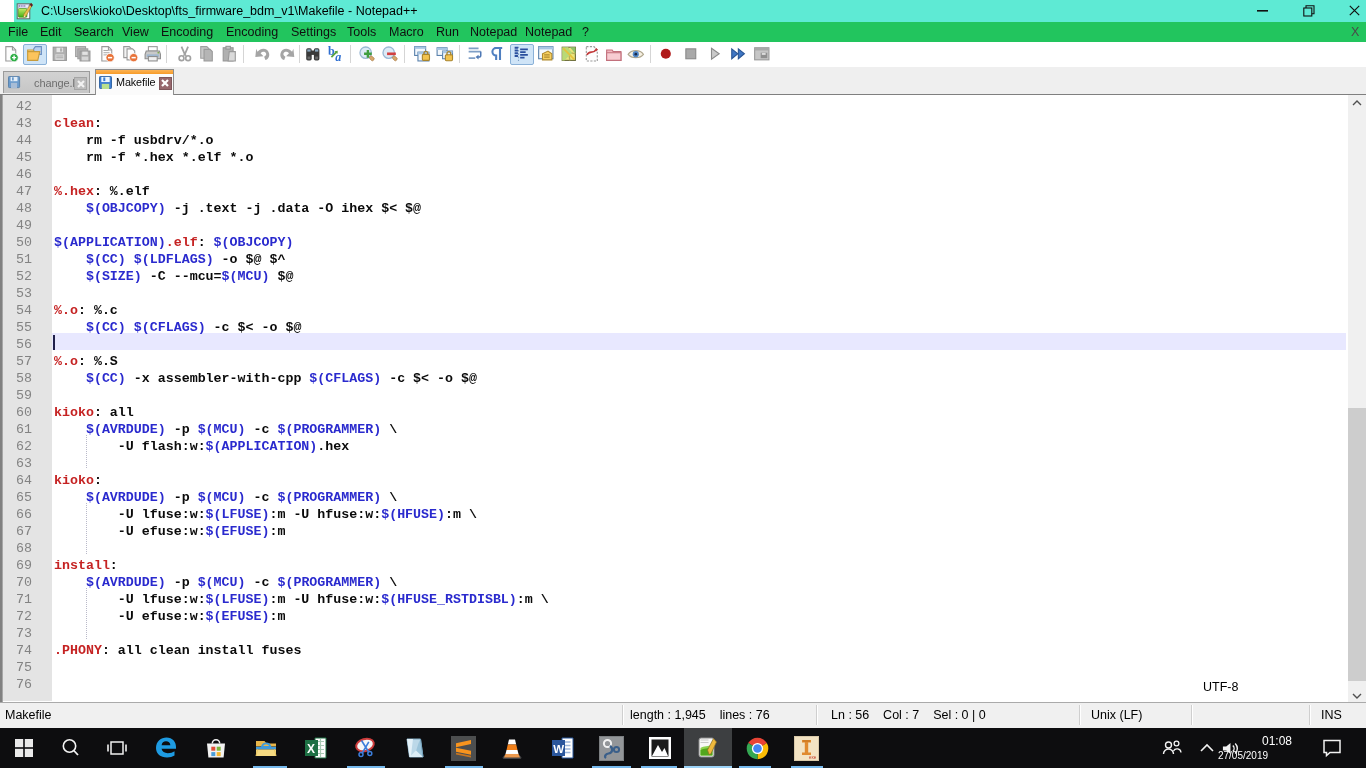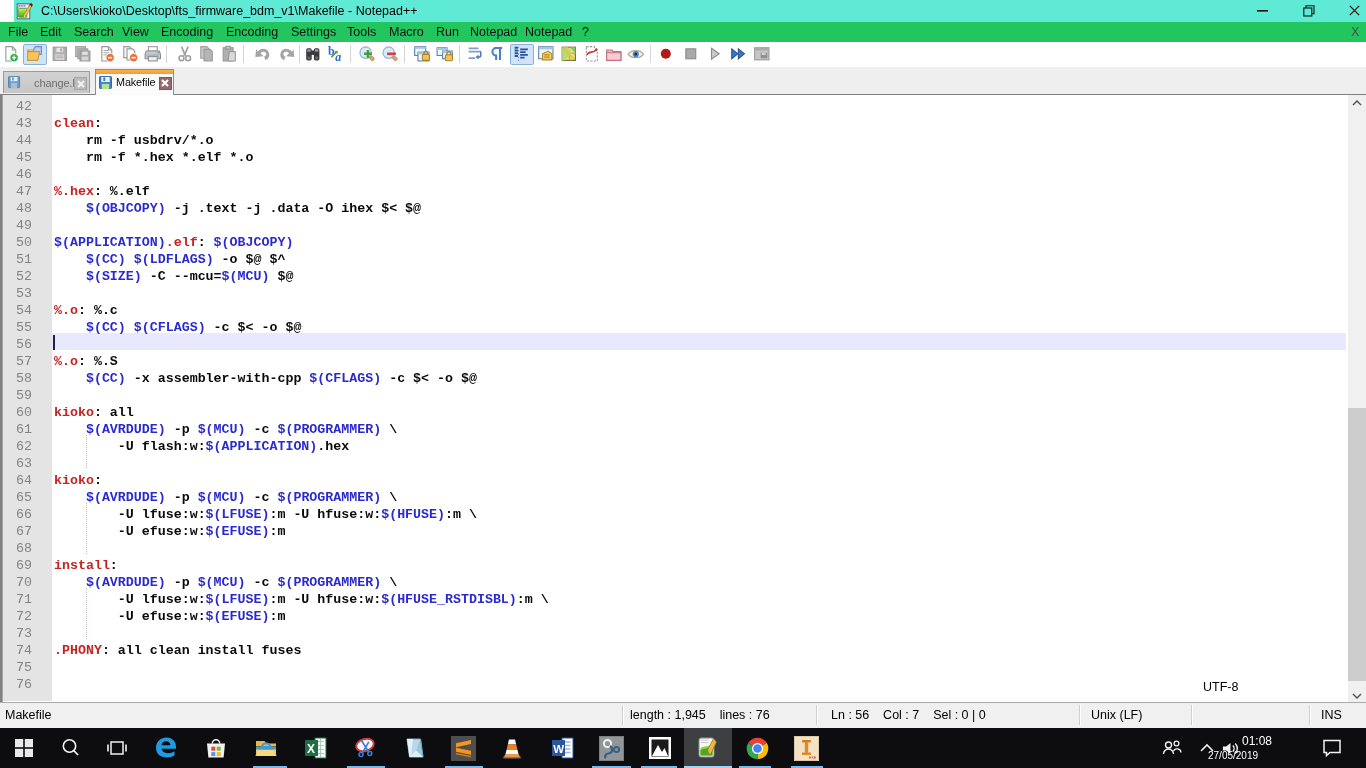--- a/index.html
+++ b/index.html
@@ -21,21 +21,21 @@
 .r{color:#c52222;font-weight:bold}
 .b{color:#2a2ace}
 .guide{position:absolute;width:1px;background-image:linear-gradient(#b9b9c9 1px,transparent 1px);background-size:1px 2px}
 #vscroll{position:absolute;left:1348px;top:95px;width:18px;height:607px;background:#f0f0f0}
 #vthumb{position:absolute;left:1348px;top:408px;width:18px;height:273px;background:#cdcdcd}
 #statusbar{position:absolute;left:0;top:702px;width:1366px;height:26px;background:#f0f0f0;border-top:1px solid #aaa;font-size:12.5px;color:#111}
 .st{position:absolute;top:6px;white-space:pre}
 .ssep{position:absolute;top:3px;width:1px;height:20px;background:#cfcfcf;box-shadow:1px 0 0 #fff}
 #taskbar{position:absolute;left:0;top:728px;width:1366px;height:40px;background:#0d0d0f}
 .runline{position:absolute;top:766px;height:2px;background:#76b9ed}
-.trayt{position:absolute;color:#fff;font-size:12px;text-align:left;width:70px}
+.trayt{position:absolute;color:#fff;font-size:12px;text-align:center;width:70px}
 </style></head><body>
 
 <div id="titlebar">
 <svg class="abs" style="left:2px;top:2px" width="17" height="18" viewBox="0 0 17 18">
 <rect x="1.2" y="1.8" width="12.6" height="15" fill="#fdfdfd" stroke="#5f6460" stroke-width="1"></rect>
 <rect x="2.2" y="2.8" width="10.6" height="3.2" fill="#efeef6" stroke="#9a93c0" stroke-width="0.5"></rect>
 <circle cx="3.4" cy="4" r="0.7" fill="#6a5fa8"></circle>
       <circle cx="5.2" cy="4" r="0.7" fill="#6a5fa8"></circle>
       <circle cx="7" cy="4" r="0.7" fill="#6a5fa8"></circle>
       <circle cx="8.8" cy="4" r="0.7" fill="#6a5fa8"></circle>

